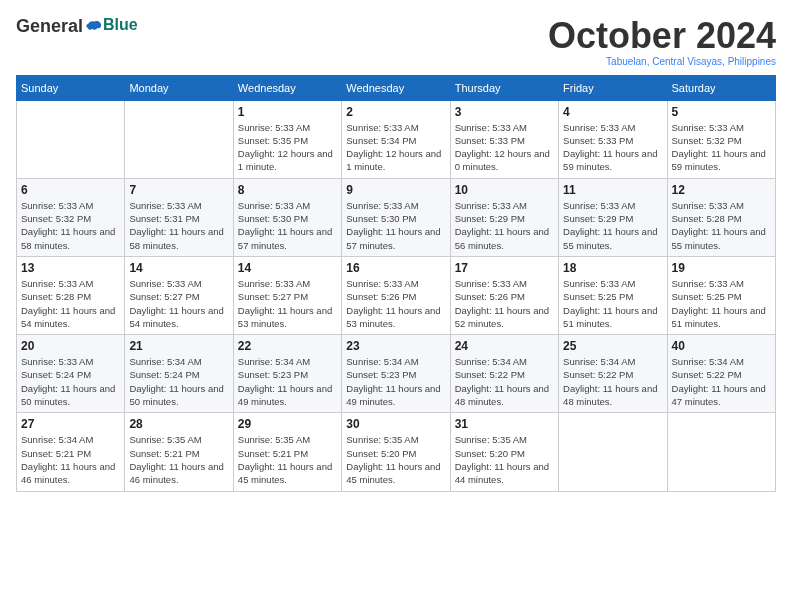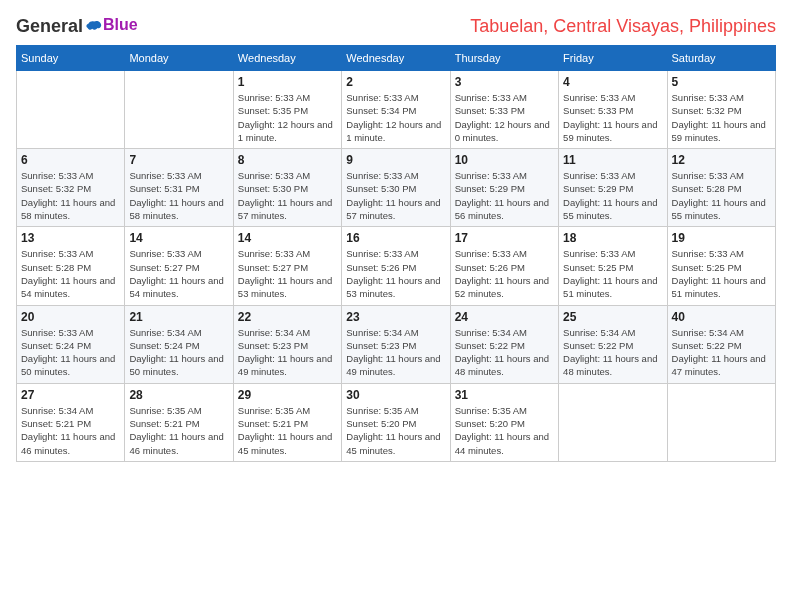--- a/index.html
+++ b/index.html
@@ -36,22 +36,22 @@
     .title-block {
       text-align: right;
     }
     .month-title {
       font-size: 36px;
       font-weight: bold;
       color: #333;
       line-height: 1.1;
     }
     .location {
-      font-size: 18px;
-      color: #ef4444;
+      font-size: 10px;
+      color: #3b82f6;
     }
     .calendar {
       width: 100%;
       border-collapse: collapse;
       font-size: 10px;
     }
     .calendar th {
       background: #1a6bbd;
       color: #fff;
       padding: 6px 4px;
@@ -90,24 +90,25 @@
 
 <div class="header">
   <div class="logo">
     <div class="logo-text">
       <span>General</span>
       <svg class="logo-icon" viewBox="0 0 20 20">
         <path d="M10 4 C14 2, 18 5, 18 8 C18 10, 16 12, 14 11 C12 13, 10 14, 8 12 C6 14, 4 13, 3 11 C1 10, 1 7, 4 6 C5 4, 8 3, 10 4Z" fill="#1a6bbd"></path>
       </svg>
     </div>
     <div>
-      <span style="color:#a21caf; font-size:16px; font-weight:bold;text-align:right;">Blue</span>
+      <span style="color:#0f766e; font-size:16px; font-weight:bold;text-align:right;">Blue</span>
     </div>
   </div>
   <div class="title-block">
+    <div class="month-title">October 2024</div>
     <div class="location">Tabuelan, Central Visayas, Philippines</div>
   </div>
 </div>
 
 <table class="calendar">
   <thead>
     <tr>
     <th>Sunday</th>
         <th>Monday</th>
         <th>Wednesday</th>

